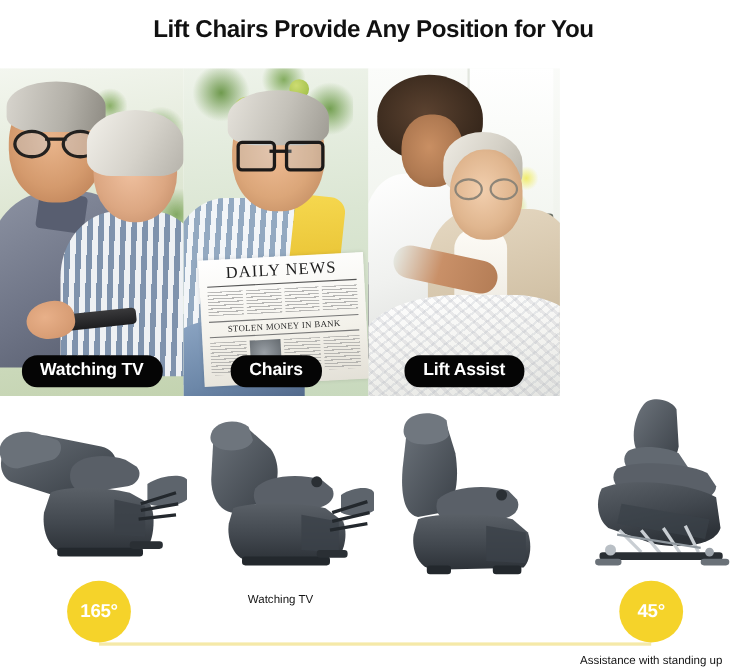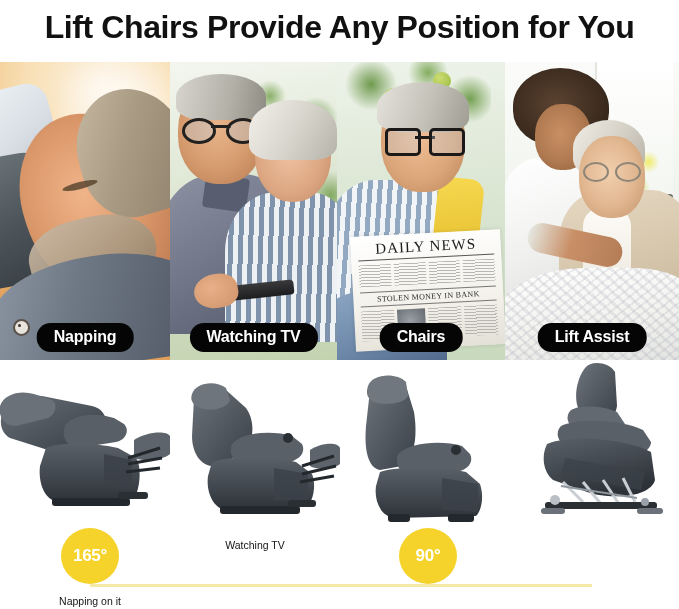--- a/index.html
+++ b/index.html
@@ -12,21 +12,21 @@
   }
 
   
   .title-bar{
     height:46px;
     display:flex;align-items:center;justify-content:center;
     padding-top:4px;
   }
   .title-bar h1{
     margin:0;
-    font-size:32px;
+    font-size:22px;
     font-weight:bold;
     letter-spacing:-0.4px;
     color:#111111;
     white-space:nowrap;
     font-family:"Liberation Sans", sans-serif;
   }
 
   
   .photo-row{
     position:absolute;
@@ -499,32 +499,20 @@
 </style>
 </head>
 <body>
 
 <div class="title-bar">
   <h1>Lift Chairs Provide Any Position for You</h1>
 </div>
 
 <div class="photo-row">
 
-  <div class="photo-panel p1">
-    <div class="bg-glow"></div>
-    <div class="headrest"></div>
-    <div class="dark-cushion"></div>
-    <div class="face"></div>
-    <div class="hair"></div>
-    <div class="beard"></div>
-    <div class="eye e1"></div>
-    <div class="shoulder"></div>
-    <div class="grommet"></div>
-    <div class="photo-label">Napping</div>
-  </div>
 
   <div class="photo-panel p2">
     <div class="leaves"></div>
     <div class="man-shirt"></div>
     <div class="collar"></div>
     <div class="man-head"></div>
     <div class="man-hair"></div>
     <div class="glasses">
       <div class="lens l"></div>
       <div class="bridge"></div>
@@ -736,30 +724,32 @@
       <circle cx="140" cy="140" r="4" fill="#9aa1a8"></circle>
     </svg>
   </div>
 </div>
 
 <div class="timeline">
   <div class="tl-line"></div>
 
   <div class="tl-item i1">
     <div class="tl-badge">165°</div>
-    <div class="tl-caption">
-      <span>Napping on it</span><br>
-      
-    </div>
   </div>
 
   <div class="tl-item i2">
     <div class="tl-caption">
       <span>Watching TV</span><br>
       
     </div>
   </div>
 
   <div class="tl-item i3">
-    <div class="tl-badge">90°</div>
-  </div>
-
+  </div>
+
+  <div class="tl-item i4">
+    <div class="tl-badge">45°</div>
+    <div class="tl-caption">
+      <span>Assistance with standing up</span><br>
+      
+    </div>
+  </div>
 </div>
 
 </body></html>

